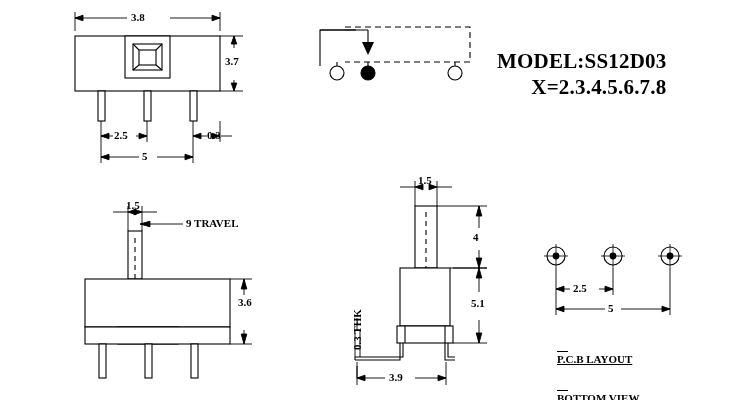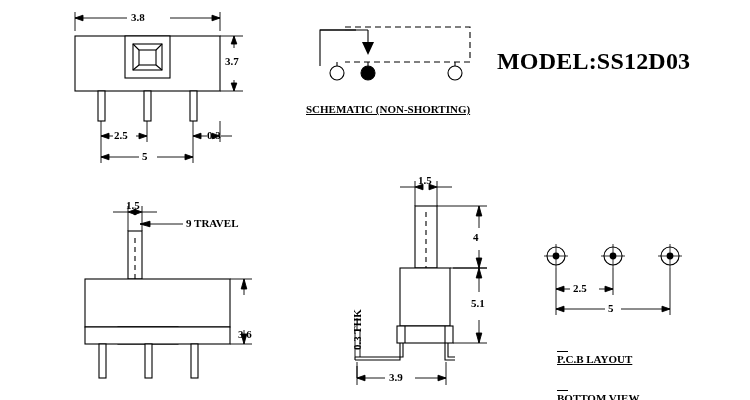--- a/index.html
+++ b/index.html
@@ -24,21 +24,21 @@
   .txt {
     position: absolute;
     white-space: pre;
     line-height: 1;
   }
   .model-block {
     position: absolute;
     left: 497px;
     top: 48px;
     font-family: "Liberation Serif", serif;
-    font-size: 24px;
+    font-size: 21px;
     font-weight: bold;
     line-height: 26px;
     letter-spacing: 0.2px;
     text-align: right;
   }
   .model-block div { white-space: pre; }
   .schem-label {
     position: absolute;
     left: 306px;
     top: 103px;
@@ -291,38 +291,38 @@
         <line x1="621" y1="309" x2="670" y2="309"></line>
         <path d="M556 309 L564 306.2 L564 311.8 Z" fill="#000"></path>
         <path d="M670 309 L662 306.2 L662 311.8 Z" fill="#000"></path>
       </g>
 
     </g>
   </svg>
 
   <div class="model-block">
     <div>MODEL:SS12D03</div>
+    <div>X=2.3.4.5.6.7.8</div>
   </div>
 
-  <div class="schem-label">SCHEMATIC (NON-SHORTING)</div>
 
   <div class="pcb-label">
     <div>P.C.B LAYOUT</div>
     <div>BOTTOM VIEW</div>
   </div>
 
   <div class="txt dim" style="left:131px; top:12px;">3.8</div>
   <div class="txt dim" style="left:225px; top:56px;">3.7</div>
   <div class="txt dim" style="left:114px; top:130px;">2.5</div>
   <div class="txt dim" style="left:207px; top:130px;">0.3</div>
   <div class="txt dim" style="left:142px; top:151px;">5</div>
 
   <div class="txt dim" style="left:126px; top:200px;">1.5</div>
   <div class="txt dim" style="left:186px; top:218px;">9 TRAVEL</div>
-  <div class="txt dim" style="left:238px; top:297px;margin-top:32px;">3.6</div>
+  <div class="txt dim" style="left:238px; top:297px;">3.6</div>
 
   <div class="txt dim" style="left:418px; top:175px;">1.5</div>
   <div class="txt dim" style="left:473px; top:232px;">4</div>
   <div class="txt dim" style="left:471px; top:298px;">5.1</div>
   <div class="txt dim vert" style="left:352px; top:350px; transform:rotate(-90deg);">0.3 THK</div>
   <div class="txt dim" style="left:389px; top:372px;">3.9</div>
 
   <div class="txt dim" style="left:573px; top:283px;">2.5</div>
   <div class="txt dim" style="left:608px; top:303px;">5</div>
 

